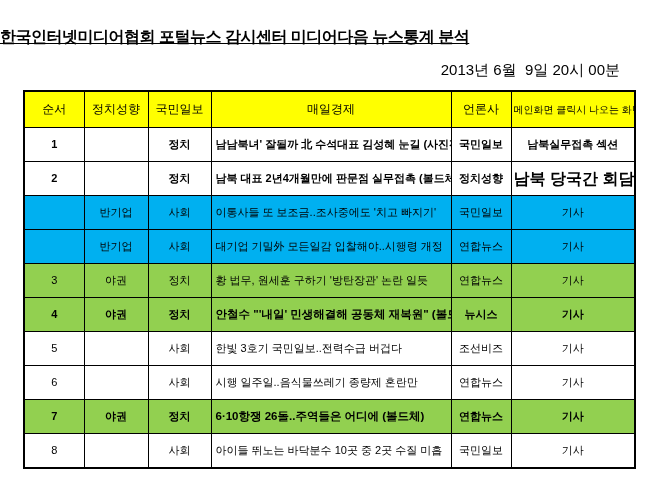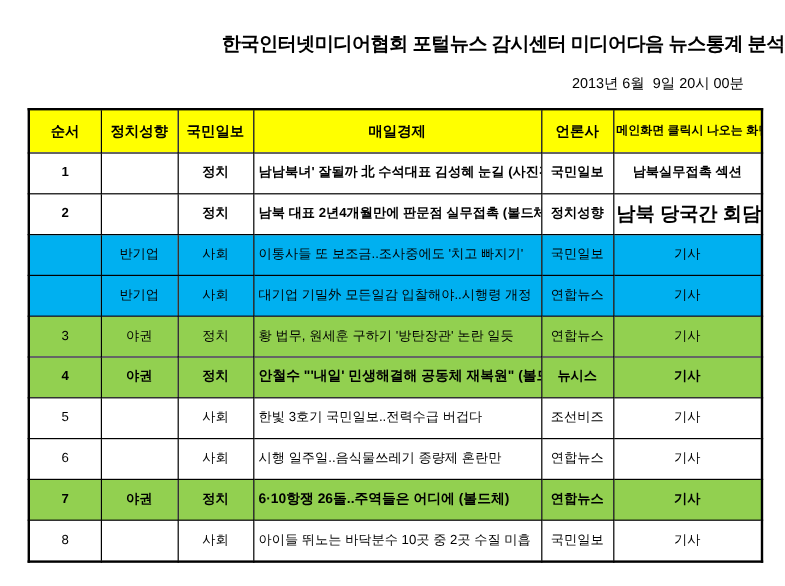--- a/index.html
+++ b/index.html
@@ -12,31 +12,32 @@
     color: #000000;
     overflow: hidden;
   }
   .page { position: relative; width: 654px; height: 488px; }
 
   .doc-title {
     position: absolute;
     top: 27px;
     left: 0;
     width: 100%;
-    text-align: right;
+    text-align: left;
     font-size: 16px;
     font-weight: bold;
     letter-spacing: -0.5px;
     white-space: nowrap;
+    text-decoration: underline;
   }
   .doc-date {
     position: absolute;
     top: 61px;
     right: 34px;
-    font-size: 12px;
+    font-size: 15px;
     white-space: pre;
   }
 
   table.report {
     position: absolute;
     left: 23px;
     top: 90px;
     width: 611px;
     border-collapse: collapse;
     table-layout: fixed;
@@ -47,21 +48,21 @@
     text-align: center;
     vertical-align: middle;
     padding: 0 2px;
     overflow: hidden;
     white-space: nowrap;
     line-height: 1.1;
   }
   table.report thead th {
     background: var(--header-bg);
     font-size: 12px;
-    font-weight: bold;
+    font-weight: normal;
     height: 35px;
   }
   table.report thead th.col-screen { font-size: 10px; }
   table.report tbody td { height: 33px; font-size: 11px; }
   table.report td.col-title { text-align: left; padding: 0 4px; }
 
   tr.bg-blue td  { background: var(--blue-row); }
   tr.bg-green td { background: var(--green-row); }
 
   

